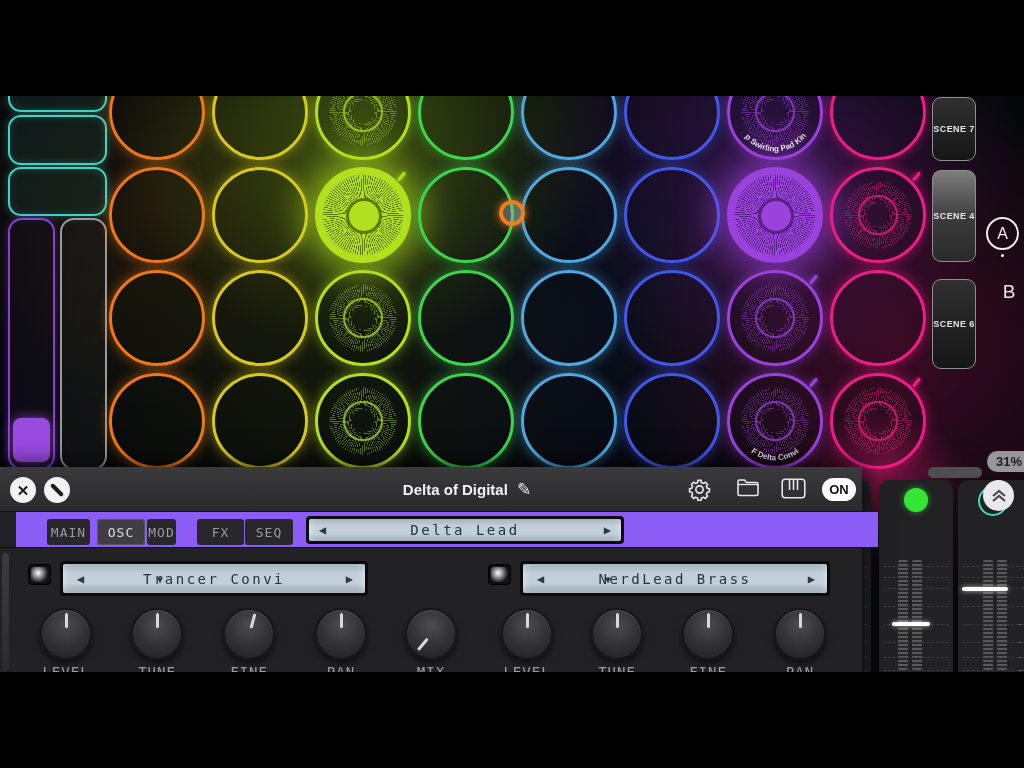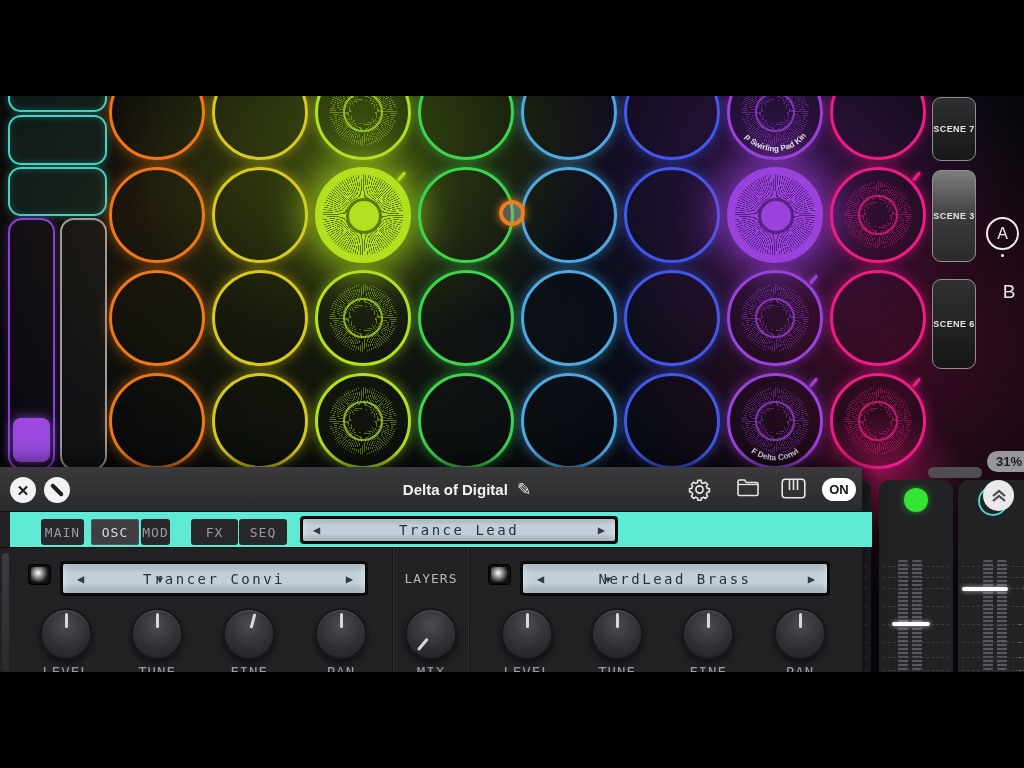--- a/index.html
+++ b/index.html
@@ -90,21 +90,21 @@
   .circle-btn .x{color:#1b1b1d;font-size:15px;font-weight:bold;line-height:1;}
   .slash-line{width:16px;height:4px;background:#1b1b1d;border-radius:2px;transform:rotate(45deg);}
   .p-title-wrap{position:absolute;left:467px;top:0;height:45px;transform:translateX(-50%);
     display:flex;align-items:center;gap:9px;}
   .p-title{color:#f2f2f2;font-size:15px;font-weight:600;white-space:nowrap;}
   .pencil{color:#e8e8e8;font-size:17px;}
   .hdr-icon{position:absolute;top:11px;color:#e6e6e6;}
   .on-pill{position:absolute;left:822px;top:11px;width:34px;height:23px;border-radius:12px;background:#fff;
     color:#111;font-size:13px;font-weight:bold;display:flex;align-items:center;justify-content:center;}
 
-  .p-tabbar{position:absolute;left:10px;top:45px;width:100%;height:35px;background:#5eead4;}
+  .p-tabbar{position:absolute;left:16px;top:45px;width:100%;height:35px;background:#8b5cf6;}
   .tab{position:absolute;top:7px;height:26px;background:#28282b;border-radius:3px;color:#9a9aa0;
     font:13px "DejaVu Sans Mono",monospace;letter-spacing:1px;display:flex;align-items:center;justify-content:center;}
   .tab.active{background:#3f3f43;color:#dcdcde;box-shadow:inset 0 0 0 1px #55555a;}
 
   .lcd-frame{position:absolute;background:#0b0b0d;border-radius:4px;padding:3px;box-sizing:border-box;}
   .lcd{width:100%;height:100%;border-radius:2px;position:relative;
     background:linear-gradient(180deg,#8da0ac,#c2cfd8 30%,#c2cfd8 68%,#8799a6);
     box-shadow:inset 0 0 10px rgba(255,255,255,0.55);
     display:flex;align-items:center;justify-content:center;
     font-family:"DejaVu Sans Mono",monospace;color:#25333d;}
@@ -203,21 +203,21 @@
         <div class="notch"></div>
       </div>
     </div>
 
   <div class="touch-cursor"></div>
 
   <div class="scene-btn" style="top:1px;height:62px;">
     <span>SCENE 7</span>
     </div>
   <div class="scene-btn active" style="top:74px;height:90px;">
-    <span>SCENE 3</span>
+    <span>SCENE 4</span>
     </div>
   <div class="scene-btn" style="top:183px;height:88px;">
     <span>SCENE 6</span>
     </div>
 
   <div class="layer-a">A</div>
   <div class="layer-dot"></div>
   <div class="layer-b">B</div>
   <div class="battery">31%</div>
   <div class="pill-sliver"></div>
@@ -308,21 +308,21 @@
     <div class="p-tabbar">
       <div class="tab" style="left:31px;width:43px;">MAIN</div>
       <div class="tab active" style="left:81px;width:48px;">OSC</div>
       <div class="tab" style="left:131px;width:29px;">MOD</div>
       <div class="tab" style="left:181px;width:47px;">FX</div>
       <div class="tab" style="left:229px;width:48px;text-align:center;">SEQ</div>
 
       <div class="lcd-frame" style="left:290px;top:4px;width:318px;height:28px;">
         <div class="lcd">
           <span class="arr" style="left:10px;">◀</span>
-          <span class="val">Trance Lead</span>
+          <span class="val">Delta Lead</span>
           <span class="arr" style="right:10px;">▶</span>
         </div>
       </div>
 
       <div class="bare-icon" style="left:624px;width:30px;">
         <svg width="24" height="22" viewBox="0 0 24 22">
           <rect x="8" y="1.5" width="13" height="13" rx="2" fill="none" stroke="#d6d6da" stroke-width="1.5"></rect>
           <rect x="2" y="7" width="13" height="13" rx="2" fill="#2a2a2d" stroke="#d6d6da" stroke-width="1.5"></rect>
           <circle cx="6" cy="11" r="1.1" fill="#d6d6da"></circle>
             <circle cx="11" cy="16" r="1.1" fill="#d6d6da"></circle>
@@ -384,23 +384,20 @@
           </div>
         <div class="klabel">FINE</div>
       </div>
       <div class="kcell" style="left:309px;">
         <div class="knob" style="--rot:0deg;">
             <div class="ptr"></div>
           </div>
         <div class="klabel">PAN</div>
       </div>
 
-      <div class="layers-cell">
-        <div class="layers-label">LAYERS</div>
-      </div>
       <div class="kcell" style="left:399px;">
         <div class="knob" style="--rot:-140deg;">
             <div class="ptr"></div>
           </div>
         <div class="klabel">MIX</div>
       </div>
 
       <div class="led-btn" style="left:488px;"></div>
       <div class="lcd-frame" style="left:520px;top:13px;width:310px;height:35px;">
         <div class="lcd">

